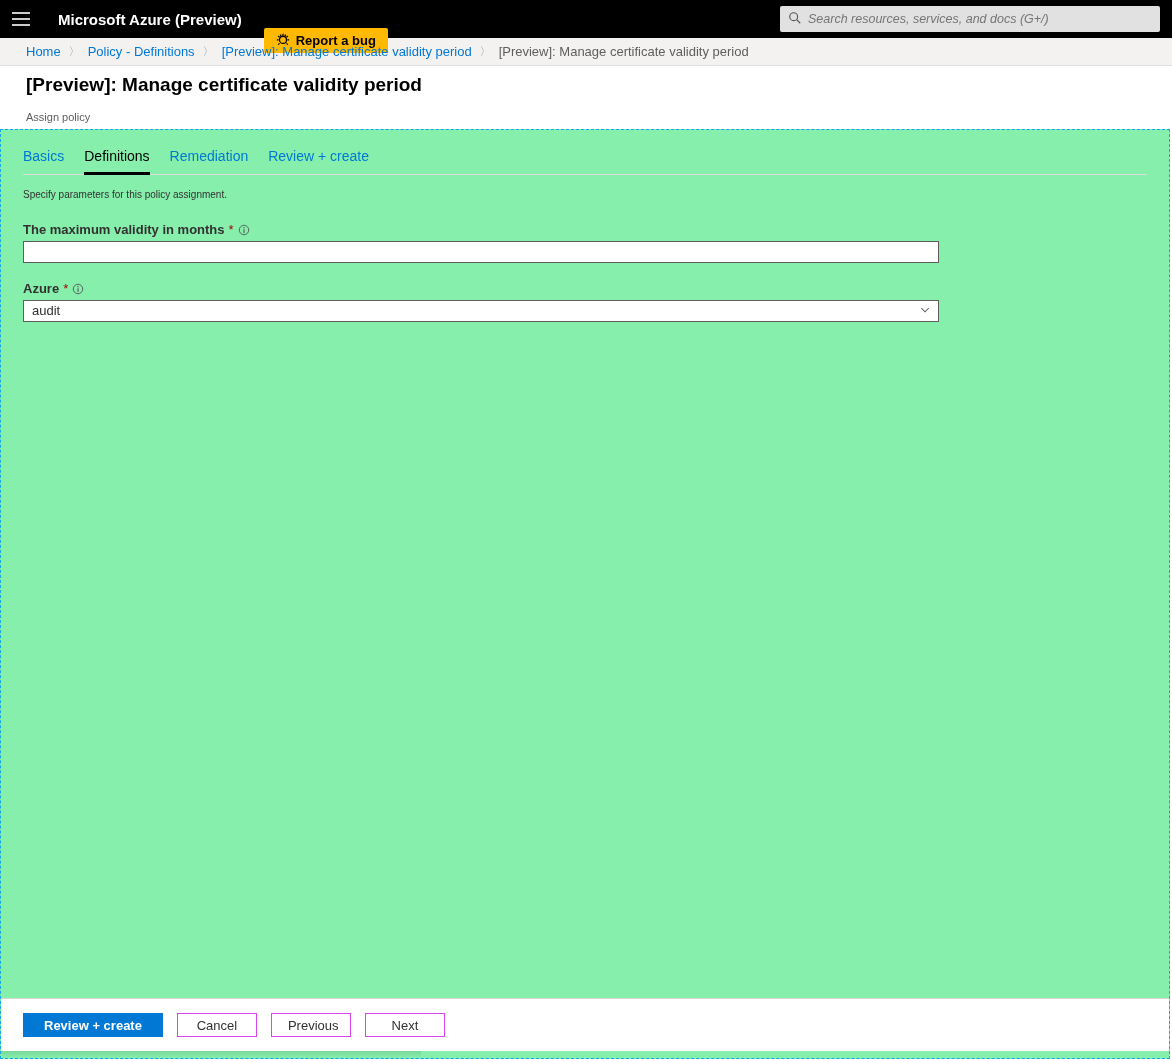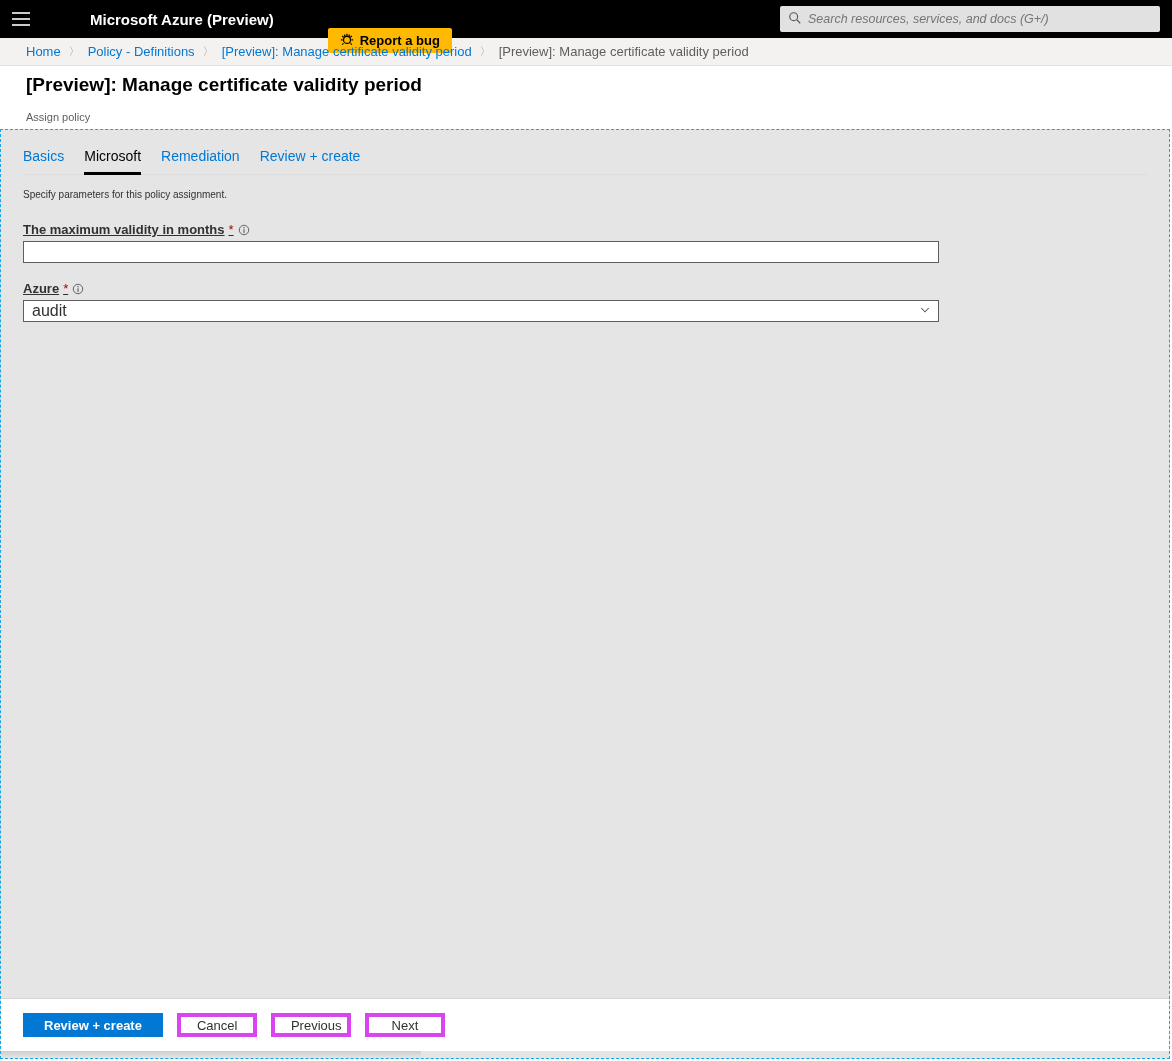--- a/index.html
+++ b/index.html
@@ -1,19 +1,19 @@
 <!DOCTYPE html>
 <html><head>
 <meta charset="utf-8">
 <style>
 * { box-sizing: border-box; margin: 0; padding: 0; }
 body { font-family: "Segoe UI", Arial, sans-serif; font-size: 13px; color: #323130; background: #fff; width: 1172px; }
 
 
-.topbar { background: #000; height: 38px; display: flex; align-items: center; padding: 0 12px; color: #fff; gap: 32px; }
+.topbar { background: #000; height: 38px; display: flex; align-items: center; padding: 0 12px; color: #fff; }
 .hamburger { width: 18px; height: 14px; display: flex; flex-direction: column; justify-content: space-between; cursor: pointer; margin-right: 28px; }
 .hamburger span { display: block; height: 2px; background: #ccc; }
 .brand { font-size: 15px; font-weight: 600; margin-right: 22px; }
 .bug-btn { background: #ffb900; color: #000; border: none; padding: 4px 12px; font-size: 13px; font-weight: 600; display: inline-flex; align-items: center; cursor: pointer; border-radius: 2px; margin-top: 42px; }
 .bug-btn svg { margin-right: 6px; }
 .topbar-spacer { flex: 1; }
 .search-wrap { background: #e1e1e1; height: 26px; width: 380px; display: flex; align-items: center; padding: 12px 8px; border-radius: 2px; }
 .search-wrap svg { flex-shrink: 0; }
 .search-input { border: none; background: transparent; font-size: 12.5px; font-style: italic; color: #555; width: 100%; padding-left: 6px; outline: none; }
 
@@ -22,44 +22,44 @@
 .breadcrumb-bar a { color: #0078d4; text-decoration: none; cursor: pointer; }
 .bc-sep { color: #999; font-size: 11px; }
 .bc-current { color: #605e5c; }
 
 
 .page-header { padding: 8px 26px 6px 26px; }
 .page-title { font-size: 19px; font-weight: 600; color: #000; }
 .page-subtitle { font-size: 11px; color: #605e5c; margin-top: 15px; }
 
 
-.dashed-box { border: 1px dashed #15a6e8; margin: 0 2px 0 0; background: #e5e5e5; }
+.dashed-box { border: 1px dashed #15a6e8; margin: 0 2px 0 0; background: #86efac; }
 .content-area { padding: 12px 22px 0 22px; min-height: 868px; position: relative; }
 
 
 .tabs { border-bottom: 1px solid #ddd; display: flex; gap: 20px; margin-bottom: 14px; }
 .tab { padding: 6px 0 8px 0; font-size: 14px; color: #0078d4; cursor: pointer; border-bottom: 3px solid transparent; margin-bottom: -1px; }
 .tab.active { color: #000; border-bottom-color: #000; font-weight: 400; }
 
 
 .intro-text { font-size: 10px; color: #323130; margin-bottom: 22px; }
 .form-group { margin-bottom: 18px; max-width: 916px; }
-.form-label { font-size: 13px; font-weight: 600; color: #323130; display: inline-flex; align-items: center; gap: 4px; margin-bottom: 4px; text-decoration: underline; }
+.form-label { font-size: 13px; font-weight: 600; color: #323130; display: inline-flex; align-items: center; gap: 4px; margin-bottom: 4px; }
 .req { color: #a80000; font-weight: 400; }
 .info-icon { display: inline-flex; }
 .text-input { width: 100%; height: 22px; border: 1px solid #605e5c; padding: 2px 8px; font-size: 13px; background: #fff; }
 .select-wrap { position: relative; width: 100%; }
-.select-input { width: 100%; height: 22px; border: 1px solid #605e5c; padding: 2px 24px 2px 8px; font-size: 16px; background: #fff; cursor: pointer; display: flex; align-items: center; }
+.select-input { width: 100%; height: 22px; border: 1px solid #605e5c; padding: 2px 24px 2px 8px; font-size: 13px; background: #fff; cursor: pointer; display: flex; align-items: flex-start; }
 .select-chevron { position: absolute; right: 8px; top: 50%; transform: translateY(-50%); pointer-events: none; }
 
 
 .footer-bar { border-top: 1px solid #d6d6d6; padding: 14px 22px; display: flex; gap: 14px; background: #fff; }
 .btn { height: 24px; font-size: 13px; padding: 0 16px; cursor: pointer; border-radius: 0; }
 .btn-primary { background: #0078d4; color: #fff; border: 1px solid #0078d4; font-weight: 600; padding: 0 20px; }
-.btn-secondary { background: #fff; color: #323130; border: 4px solid #d946ef; width: 80px; }
+.btn-secondary { background: #fff; color: #323130; border: 1px solid #d946ef; width: 80px; }
 
 .shadow-strip { height: 7px; width: 420px; background: linear-gradient(to bottom, rgba(0,0,0,0.10), rgba(0,0,0,0)); }
 </style>
 </head>
 <body>
 
 <div class="topbar">
   <div class="hamburger">
     <span></span>
       <span></span>
@@ -100,21 +100,21 @@
 <div class="page-header">
   <div class="page-title">[Preview]: Manage certificate validity period</div>
   <div class="page-subtitle">Assign policy</div>
 </div>
 
 <div class="dashed-box">
   <div class="content-area">
 
     <div class="tabs">
       <div class="tab">Basics</div>
-      <div class="tab active">Microsoft</div>
+      <div class="tab active">Definitions</div>
       <div class="tab">Remediation</div>
       <div class="tab">Review + create</div>
     </div>
 
     <div class="intro-text">Specify parameters for this policy assignment.</div>
 
     <div class="form-group">
       <div class="form-label">
         <span>The maximum validity in months</span>
         <span class="req">*</span>

